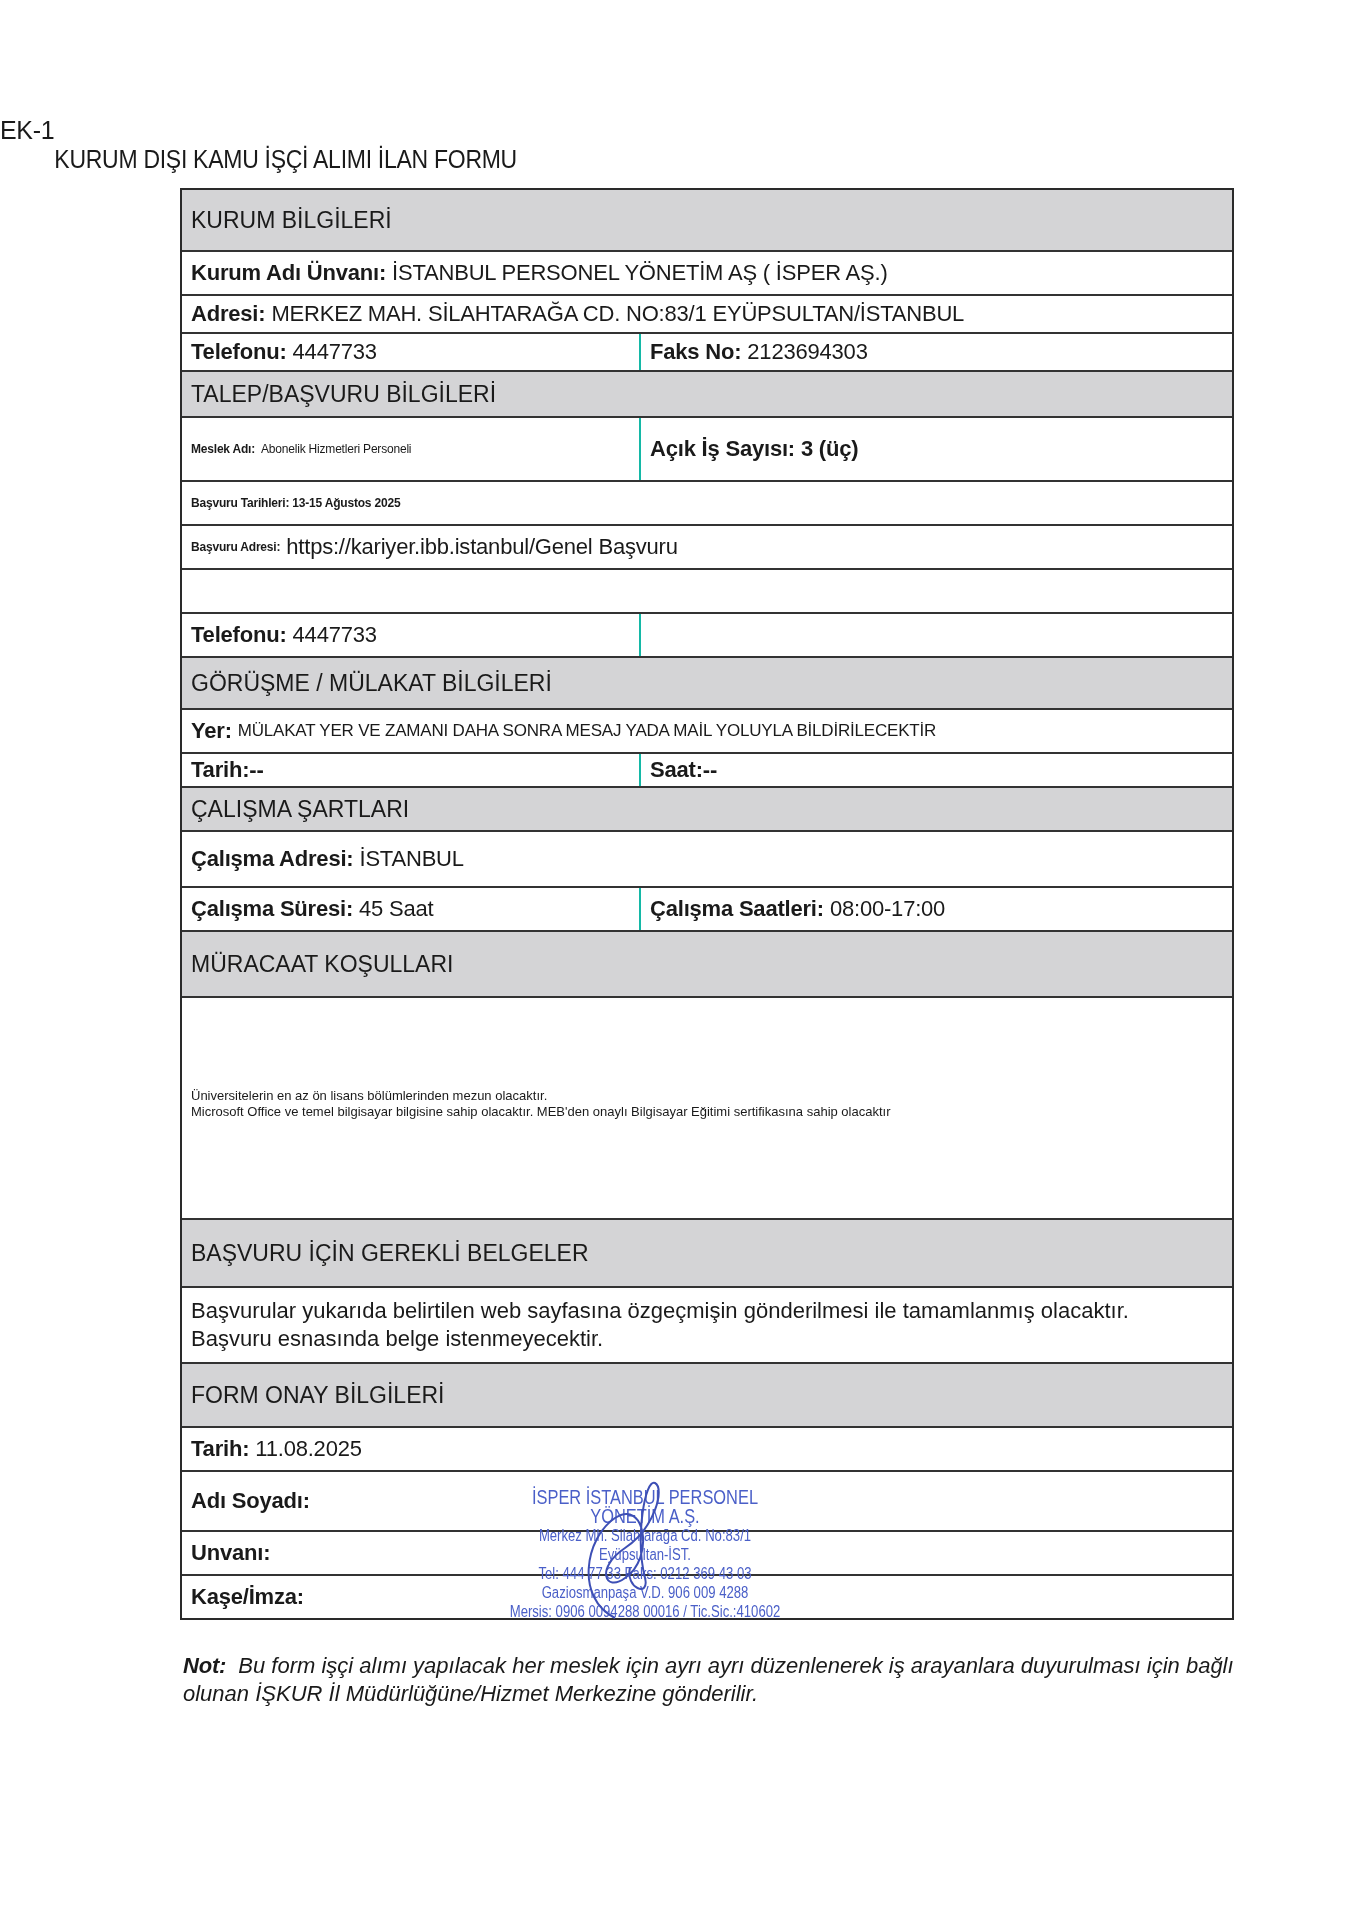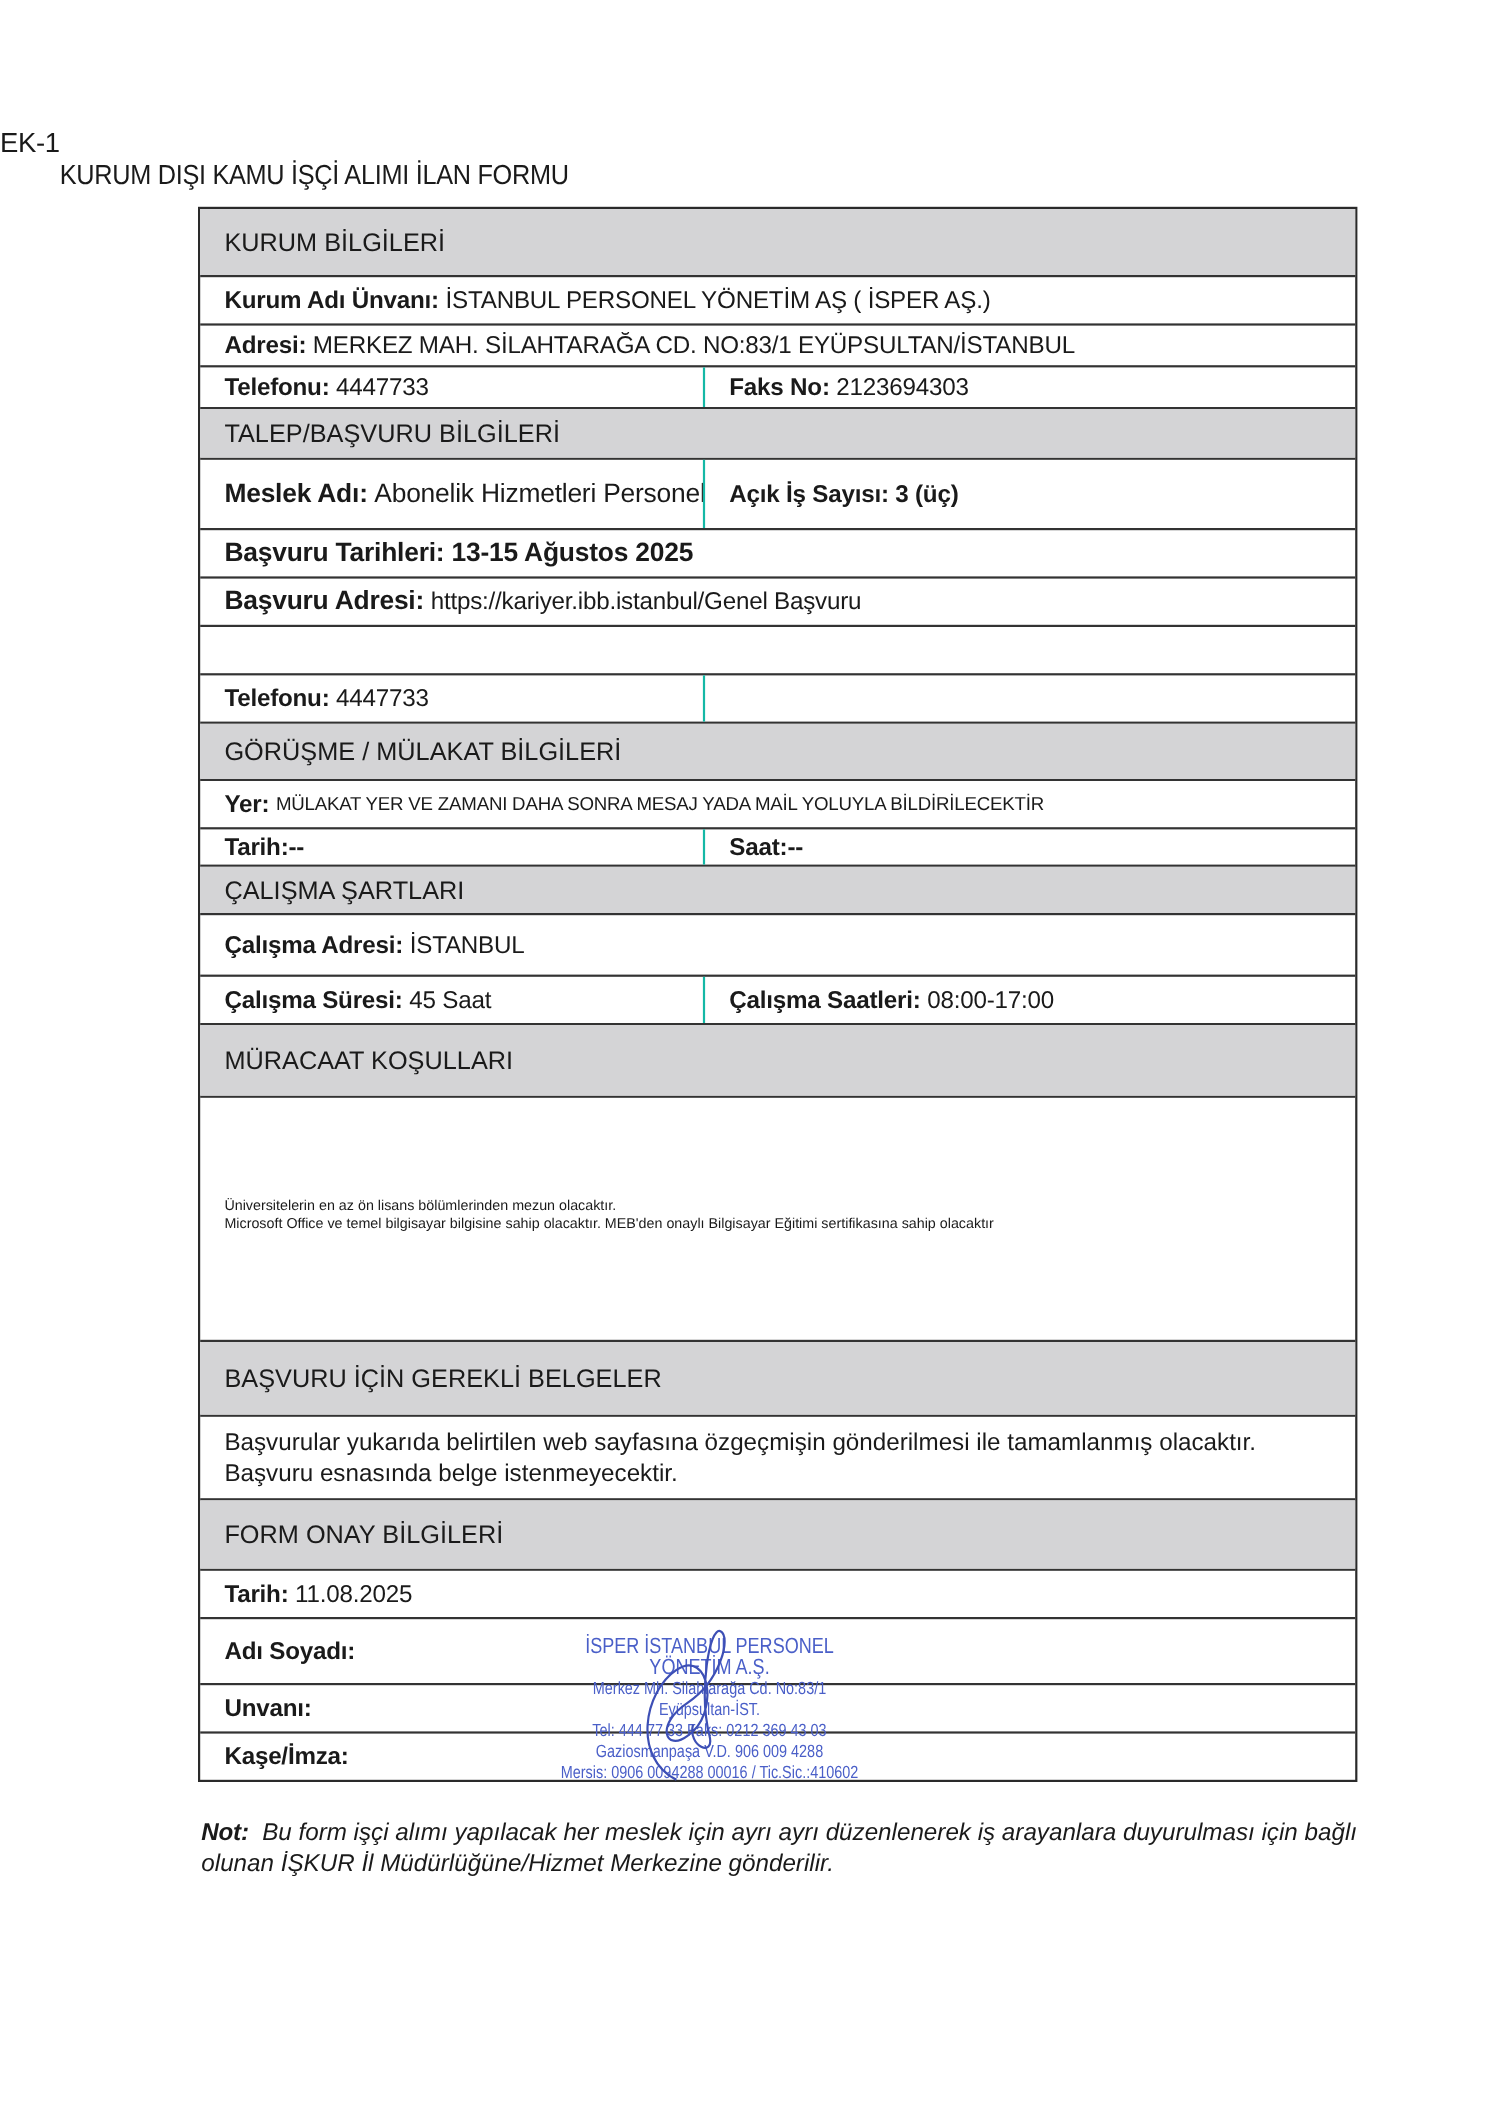--- a/index.html
+++ b/index.html
@@ -7,28 +7,28 @@
     width: 1358px; height: 1920px; position: relative; overflow: hidden;
     font-family: "Liberation Sans", sans-serif; color: #1a1a1a;
   }
   .title-block { position: absolute; left: 0; width: 1358px; top: 116px; }
   .title-ek { font-size: 25px; line-height: 28px; letter-spacing: -0.3px; }
   .title-main { font-size: 25px; line-height: 30px; letter-spacing: -0.3px; transform: scaleX(0.92); }
 
   .form { position: absolute; left: 180px; top: 188px; width: 1050px; border: 2px solid #2a2a2a; border-bottom: 2px solid #2a2a2a; }
   .row { display: flex; border-top: 2px solid #333; box-sizing: border-box; }
   .row:first-child { border-top: none; }
-  .cell { box-sizing: border-box; padding: 0 22px; display: flex; align-items: center; font-size: 22px; overflow: hidden; white-space: nowrap; }
+  .cell { box-sizing: border-box; padding: 0 9px; display: flex; align-items: center; font-size: 22px; overflow: hidden; white-space: nowrap; }
   .cell.full { width: 100%; }
   .cell.left { width: 459px; border-right: 2px solid #14b8a6; }
   .cell.right { flex: 1; }
   .sec { background: #d4d4d6; font-size: 23px; }
   .lbl { font-weight: bold; margin-right: 6px; letter-spacing: -0.2px; }
   .val { letter-spacing: -0.2px; }
-  .small { font-size: 24px; }
+  .small { font-size: 12px; }
   .cond { flex-direction: column; align-items: flex-start; justify-content: flex-start; padding-top: 90px; white-space: normal; }
   .cond div { font-size: 13px; line-height: 16px; }
   .docs { flex-direction: column; align-items: flex-start; justify-content: center; white-space: normal; }
   .docs div { font-size: 22px; line-height: 28px; }
 
   .note { position: absolute; left: 183px; top: 1652px; width: 1060px; font-size: 22px; line-height: 28px; font-style: italic; }
   .note .lbl { font-style: italic; }
 
   .stamp { position: absolute; left: 480px; top: 1488px; width: 330px; color: #4a5fc8; text-align: center; font-family: "Liberation Sans Narrow", "Liberation Sans", sans-serif; }
   .stamp div { line-height: 19px; transform: scaleX(0.82); }

